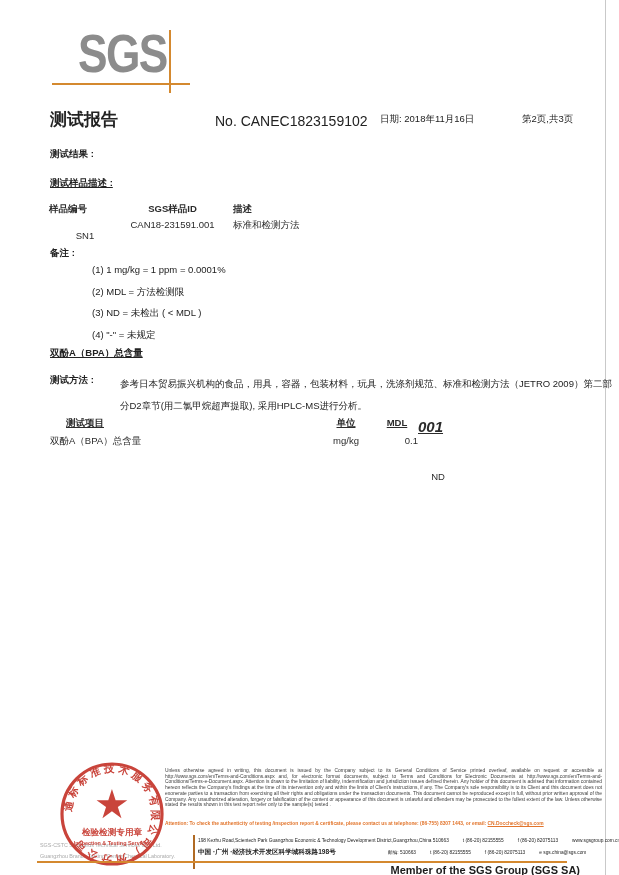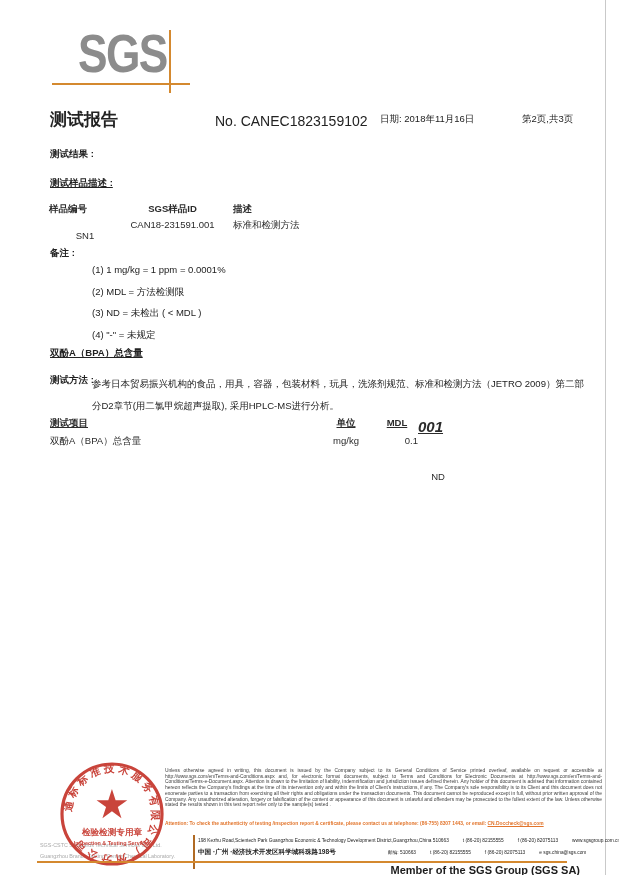--- a/index.html
+++ b/index.html
@@ -37,24 +37,24 @@
   .st-c1 { position:absolute; left:50px;  top:230px; width:70px;  text-align:center; font-size:9.5px; }
   .st-c2 { position:absolute; left:125px; top:219px; width:95px;  text-align:center; font-size:9.5px; }
   .st-c3 { position:absolute; left:233px; top:219px; font-size:9.5px; }
 
   .remarks-label { position:absolute; left:50px; top:247px; }
   .remarks-list { position:absolute; left:92px; top:265px; font-size:9.5px; color:#222; }
   .remarks-list div { margin-bottom:12px; line-height:9.5px; }
 
   .bpa-heading { position:absolute; left:50px; top:347px; font-weight:bold; font-size:9.5px; text-decoration:underline; color:#222; }
   .method-label { position:absolute; left:50px; top:374px; }
-  .method-text { position:absolute; left:92px; top:373px; width:492px; font-size:9.5px; line-height:22px; color:#222; }
+  .method-text { position:absolute; left:120px; top:373px; width:492px; font-size:9.5px; line-height:22px; color:#222; }
 
   
-  .rt-h1 { position:absolute; left:50px;  top:417px; font-weight:bold; font-size:9.5px; text-decoration:underline; }
+  .rt-h1 { position:absolute; left:66px;  top:417px; font-weight:bold; font-size:9.5px; text-decoration:underline; }
   .rt-h2 { position:absolute; left:325px; top:417px; width:42px; text-align:center; font-weight:bold; font-size:9.5px; text-decoration:underline; }
   .rt-h3 { position:absolute; left:376px; top:417px; width:42px; text-align:center; font-weight:bold; font-size:9.5px; text-decoration:underline; }
   .rt-h4 { position:absolute; left:418px; top:418px; width:40px; font-weight:bold; font-style:italic; font-size:15px; text-decoration:underline; }
   .rt-c1 { position:absolute; left:50px;  top:435px; font-size:9.5px; }
   .rt-c2 { position:absolute; left:325px; top:435px; width:42px; text-align:center; font-size:9.5px; }
   .rt-c3 { position:absolute; left:376px; top:435px; width:42px; text-align:right; font-size:9.5px; }
   .rt-c4 { position:absolute; left:418px; top:435px; width:40px; text-align:center; font-size:9.5px;margin-top:36px; }
 
   
   .company-lines { position:absolute; left:40px; top:840px; width:160px; font-size:5.4px; line-height:11px; color:#a9a9a9; }

